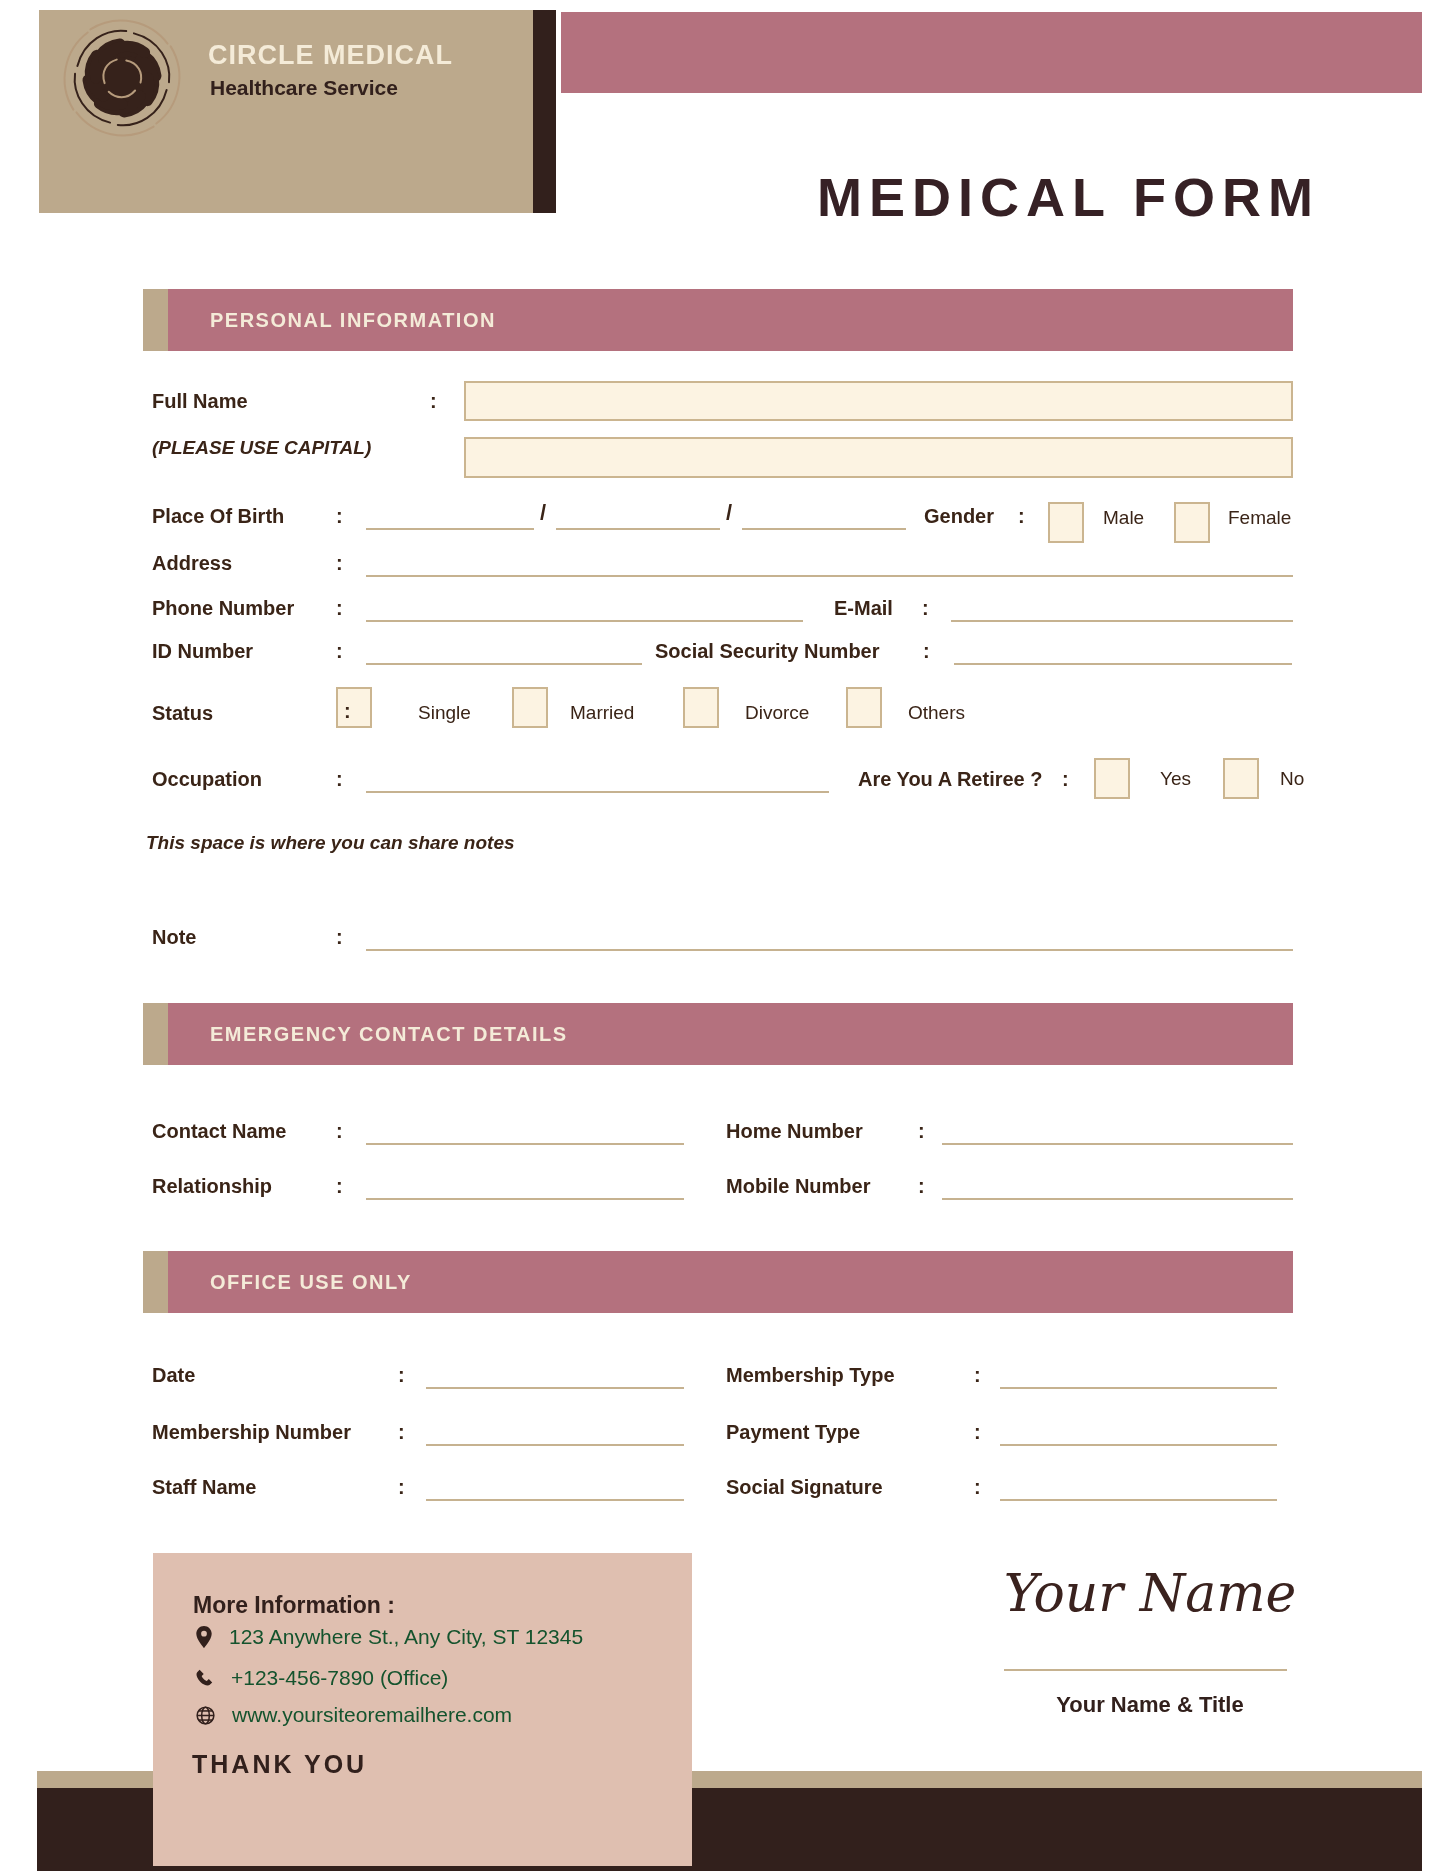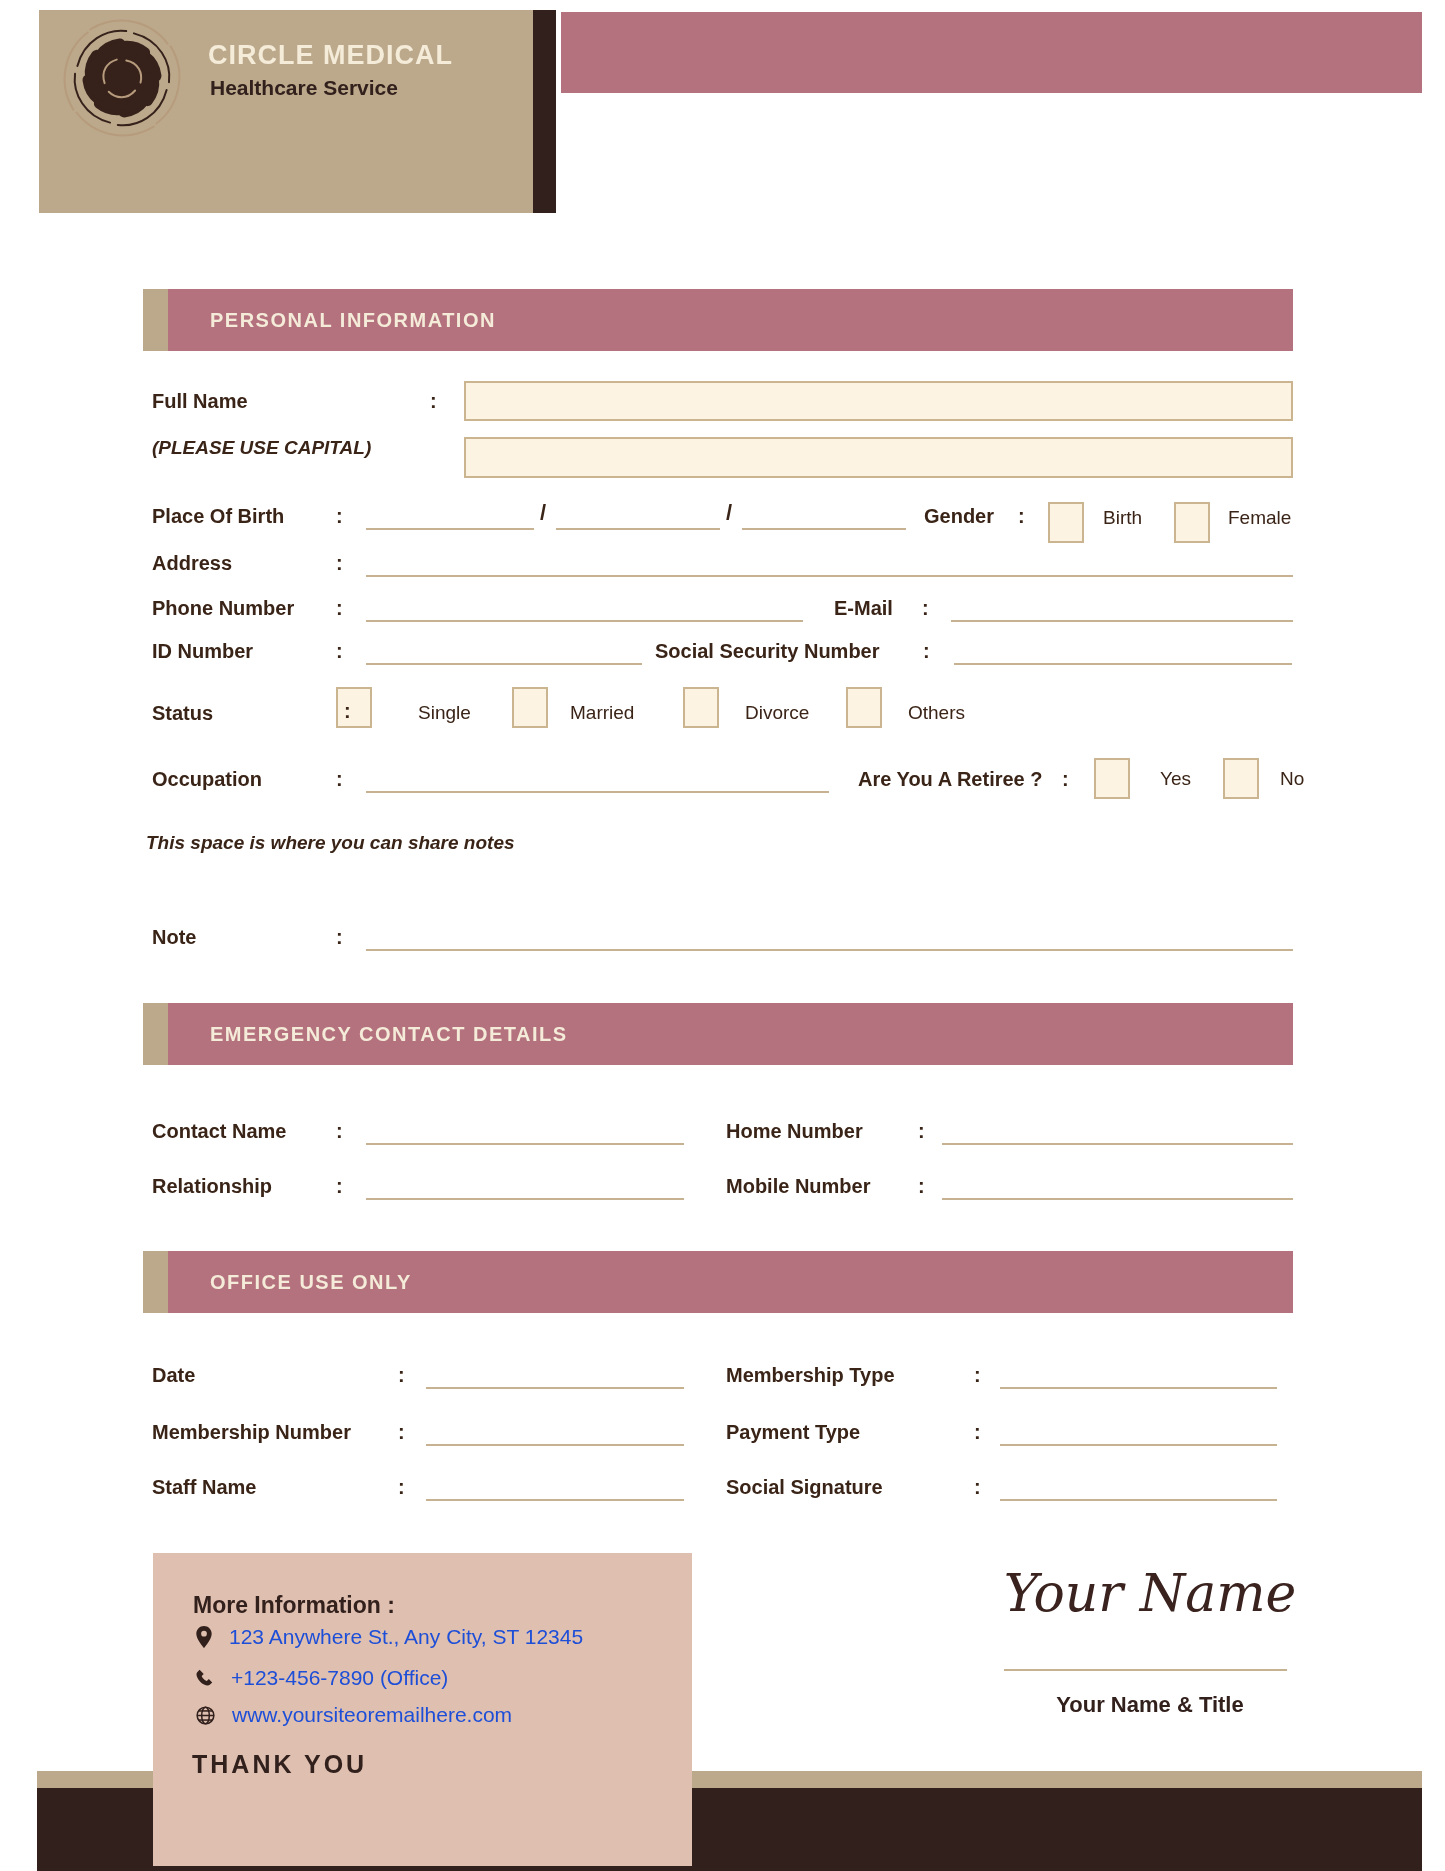--- a/index.html
+++ b/index.html
@@ -33,21 +33,21 @@
   .cb{position:absolute;width:36px;height:41px;background:var(--cream);
     border:2px solid var(--cbborder);box-sizing:border-box;}
   .box{position:absolute;background:var(--cream);border:2px solid var(--cbborder);box-sizing:border-box;}
   
   .tan-band{position:absolute;left:37px;top:1771px;width:1385px;height:17px;background:var(--tan);}
   .dark-band{position:absolute;left:37px;top:1788px;width:1385px;height:83px;background:var(--dark);}
   .pink-box{position:absolute;left:153px;top:1553px;width:539px;height:313px;background:var(--blush);z-index:2;}
   .more-info-title{position:absolute;left:40px;top:39px;font-size:23px;font-weight:bold;color:var(--dark);white-space:nowrap;}
   .info-row{position:absolute;left:43px;display:flex;align-items:center;gap:17px;}
   .info-row svg{flex:none;}
-  .info-text{font-size:21px;color:#1d4ed8;white-space:nowrap;}
+  .info-text{font-size:21px;color:#14532d;white-space:nowrap;}
   .thank-you{position:absolute;left:39px;top:197px;font-size:25px;font-weight:bold;
     color:var(--dark);letter-spacing:3px;white-space:nowrap;}
   .sig-script{position:absolute;left:960px;top:1563px;width:380px;text-align:center;
     font-family:"DejaVu Serif",serif;font-style:italic;font-size:52px;color:#3A221E;white-space:nowrap;}
   .sig-line{position:absolute;left:1004px;top:1669px;width:283px;height:0;border-bottom:2px solid var(--line);}
   .sig-caption{position:absolute;left:990px;top:1692px;width:320px;text-align:center;
     font-size:22px;font-weight:bold;color:var(--dark);white-space:nowrap;}
 </style>
 </head>
 <body>
@@ -86,20 +86,21 @@
           <path d="M-2,-18 C 10,-20 18,-12 19,-2" transform="rotate(20)"></path>
           <path d="M-2,-18 C 10,-20 18,-12 19,-2" transform="rotate(140)"></path>
           <path d="M-2,-18 C 10,-20 18,-12 19,-2" transform="rotate(260)"></path>
         </g>
       </g>
     </g>
   </svg>
 
   <div class="logo-title">CIRCLE MEDICAL</div>
   <div class="logo-subtitle">Healthcare Service</div>
+  <div class="form-title">MEDICAL FORM</div>
 
   <div class="section-bar" style="top:289px;">
     <div class="bar-accent"></div>
     <div class="bar-fill">
       <span class="bar-title">PERSONAL INFORMATION</span>
     </div>
   </div>
 
   <div class="lbl" style="left:152px;top:390px;">Full Name</div>
   <div class="colon" style="left:430px;top:390px;">:</div>
@@ -110,21 +111,21 @@
   <div class="lbl" style="left:152px;top:505px;">Place Of Birth</div>
   <div class="colon" style="left:336px;top:505px;">:</div>
   <div class="ul" style="left:366px;top:528px;width:168px;"></div>
   <div class="lbl" style="left:540px;top:500px;font-size:22px;">/</div>
   <div class="ul" style="left:556px;top:528px;width:164px;"></div>
   <div class="lbl" style="left:726px;top:500px;font-size:22px;">/</div>
   <div class="ul" style="left:742px;top:528px;width:164px;"></div>
   <div class="lbl" style="left:924px;top:505px;">Gender</div>
   <div class="colon" style="left:1018px;top:505px;">:</div>
   <div class="cb" style="left:1048px;top:502px;"></div>
-  <div class="val" style="left:1103px;top:507px;">Birth</div>
+  <div class="val" style="left:1103px;top:507px;">Male</div>
   <div class="cb" style="left:1174px;top:502px;"></div>
   <div class="val" style="left:1228px;top:507px;">Female</div>
 
   <div class="lbl" style="left:152px;top:552px;">Address</div>
   <div class="colon" style="left:336px;top:552px;">:</div>
   <div class="ul" style="left:366px;top:575px;width:927px;"></div>
 
   <div class="lbl" style="left:152px;top:597px;">Phone Number</div>
   <div class="colon" style="left:336px;top:597px;">:</div>
   <div class="ul" style="left:366px;top:620px;width:437px;"></div>

